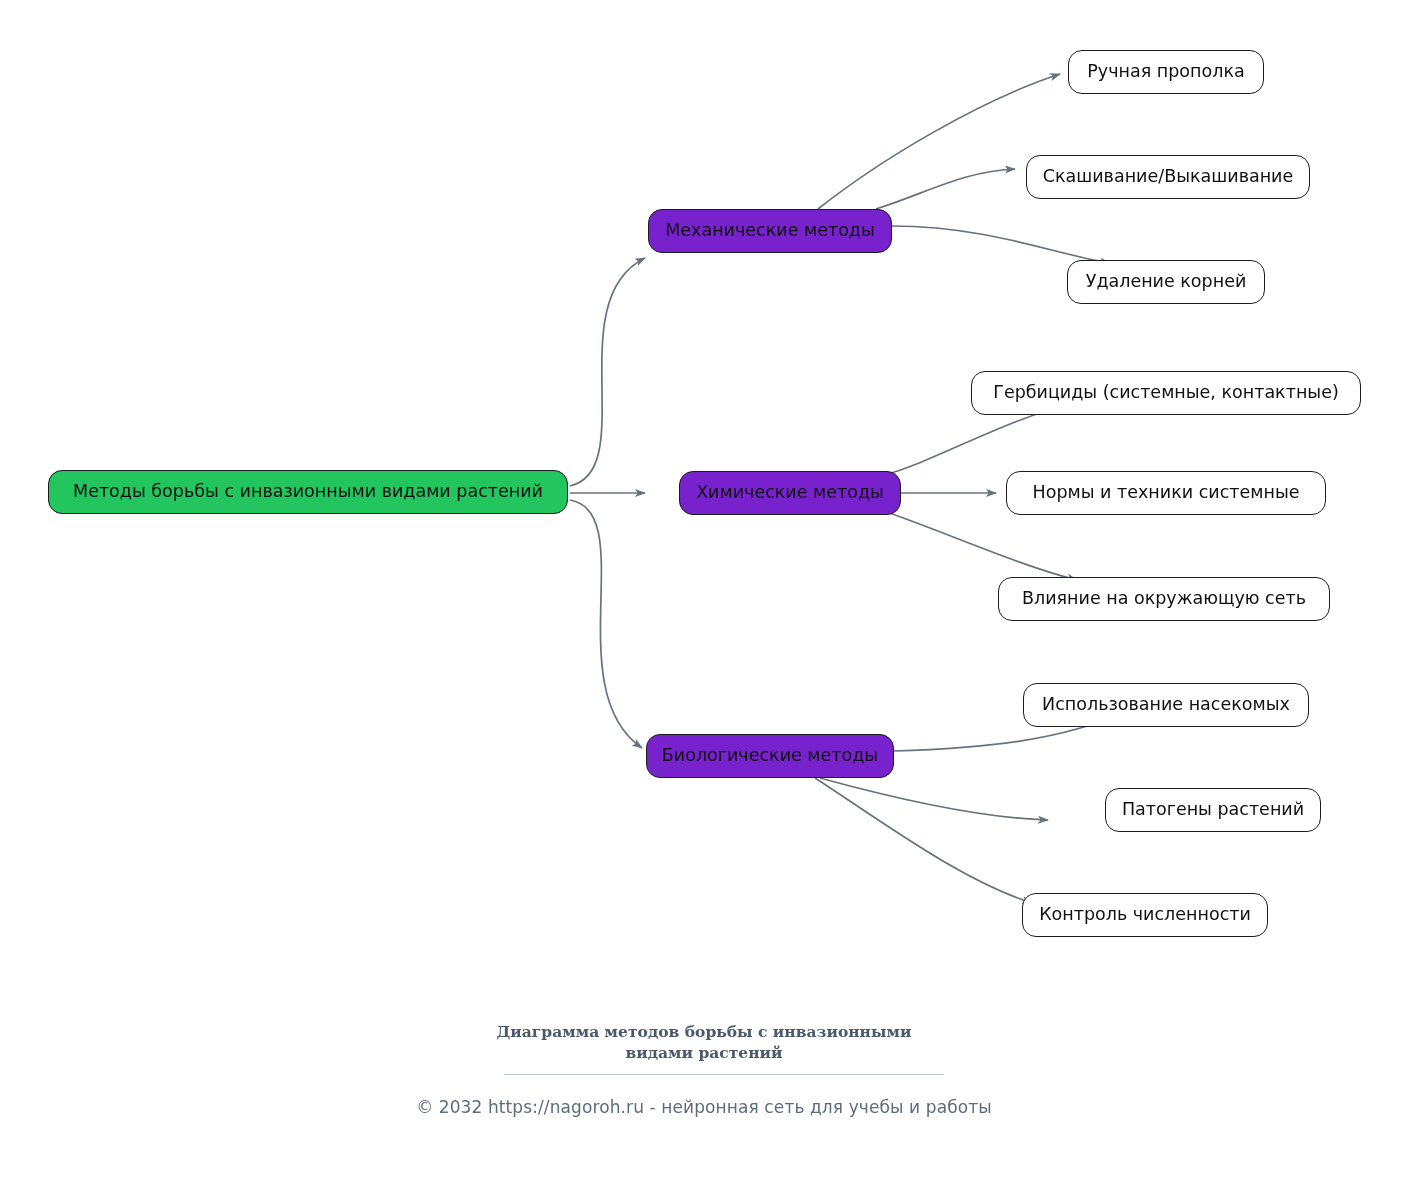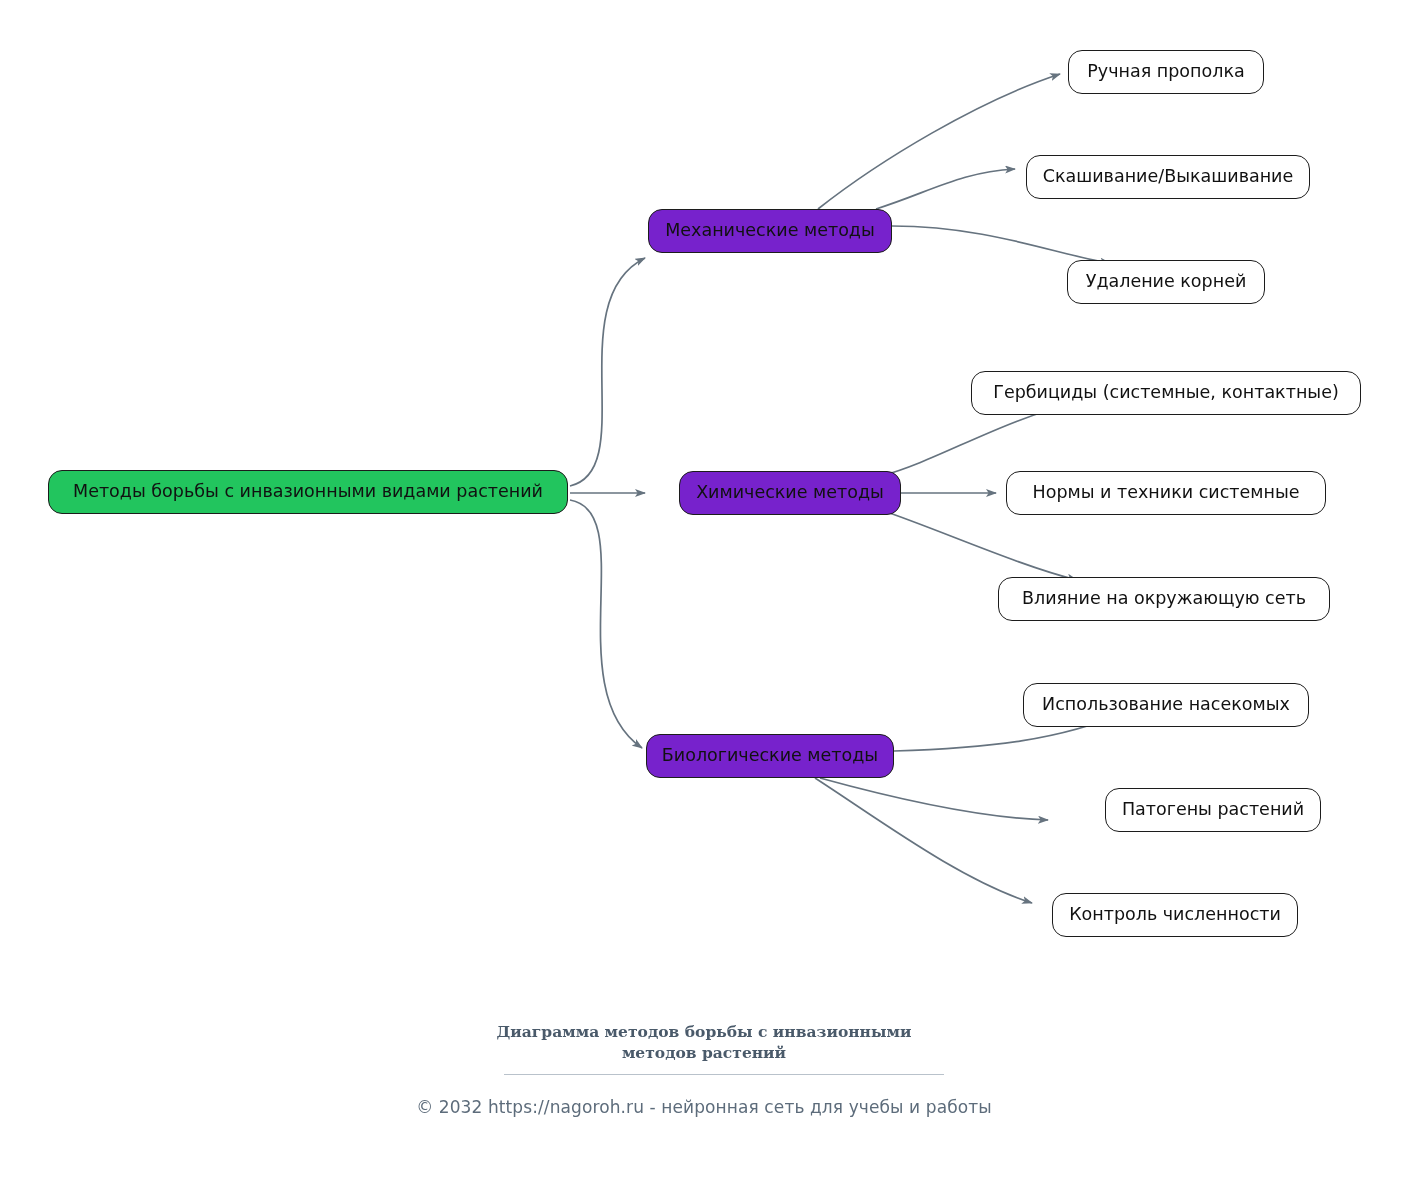--- a/index.html
+++ b/index.html
@@ -148,24 +148,24 @@
 
   <div class="node node-branch" style="left: 646px; top: 734px; width: 248px; height: 44px; background: rgb(119, 34, 204);">
     <span>Биологические методы</span>
   </div>
   <div class="node node-leaf" style="left: 1023px; top: 683px; width: 286px; height: 44px; align-items: center;">
     <span>Использование насекомых</span>
   </div>
   <div class="node node-leaf" style="left: 1057px; top: 788px; width: 216px; height: 44px; margin-left: 48px;">
     <span>Патогены растений</span>
   </div>
-  <div class="node node-leaf" style="left: 1052px; top: 893px; width: 246px; height: 44px;">
+  <div class="node node-leaf" style="left: 1022px; top: 893px; width: 246px; height: 44px;">
     <span>Контроль численности</span>
   </div>
 
   <div class="footer footer-title">
     <div>Диаграмма методов борьбы с инвазионными</div>
-    <div>методов растений</div>
+    <div>видами растений</div>
   </div>
   <div class="footer-rule"></div>
   <div class="footer footer-credit">© 2032 https://nagoroh.ru - нейронная сеть для учебы и работы</div>
 
 </div>
 
 </body></html>

